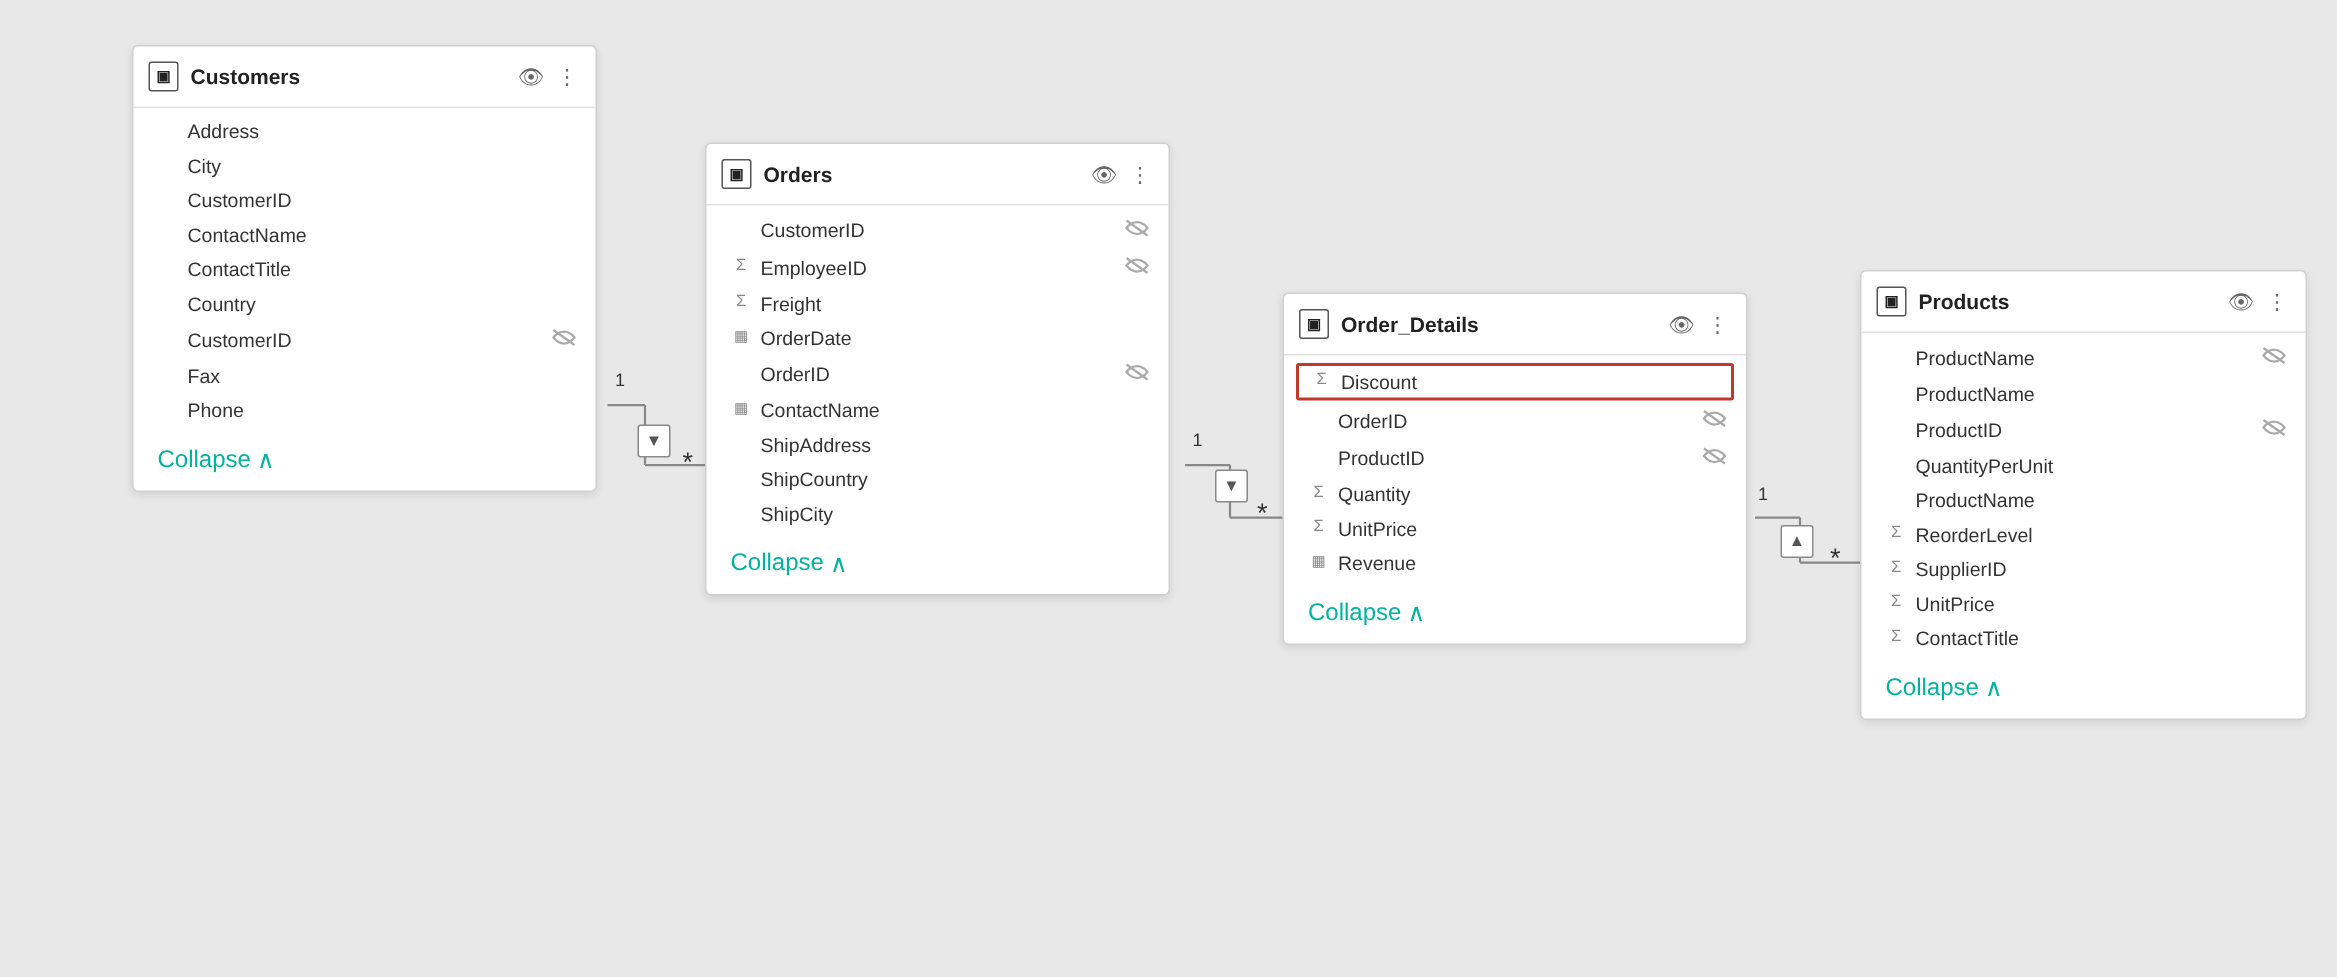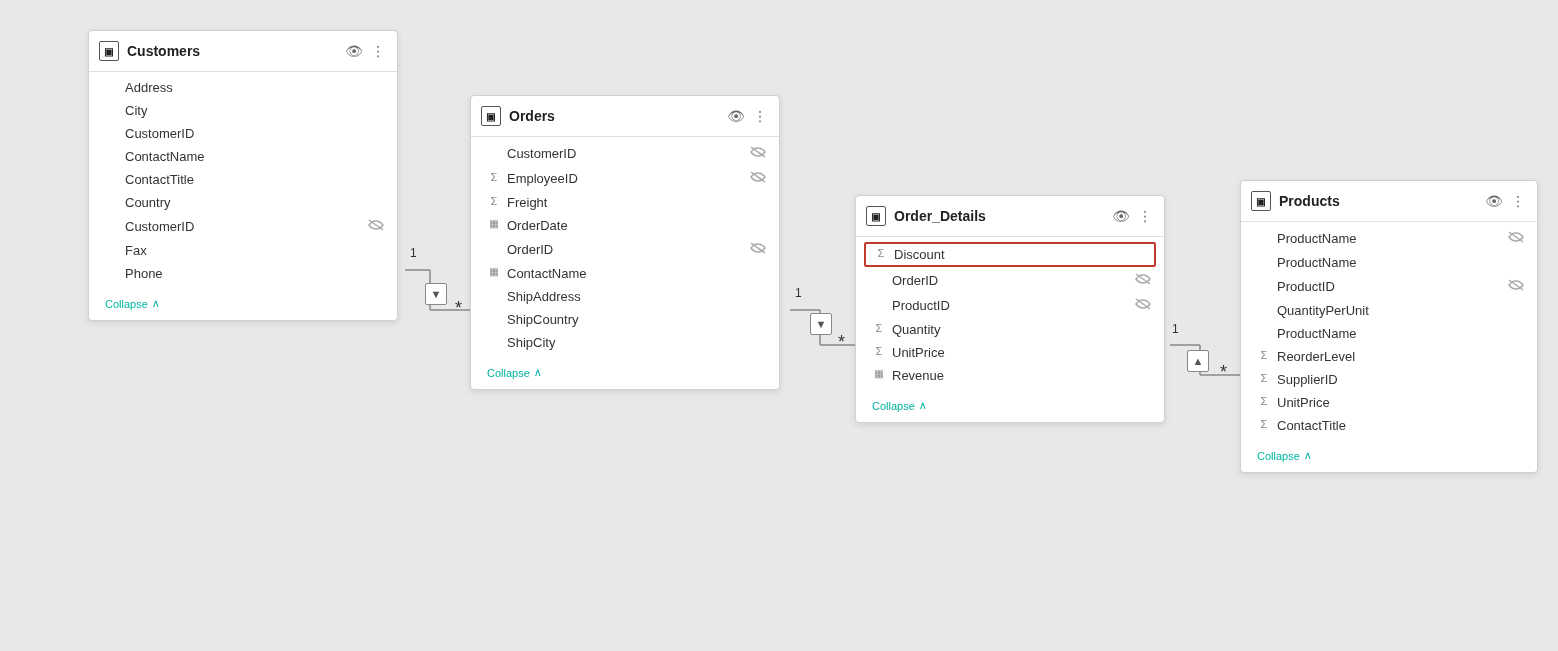--- a/index.html
+++ b/index.html
@@ -82,21 +82,21 @@
       text-align: center;
     }
     .field-hide-icon {
       color: #aaa;
       font-size: 13px;
       cursor: pointer;
     }
     .collapse-row {
       padding: 8px 16px 10px;
       color: #00b4a0;
-      font-size: 11px;
+      font-size: 16px;
       cursor: pointer;
       display: flex;
       align-items: center;
       gap: 4px;
     }
     .field-highlighted {
       border: 2px solid #c0392b;
       margin: 1px 8px;
       border-radius: 2px;
       padding: 3px 4px 3px 8px;

